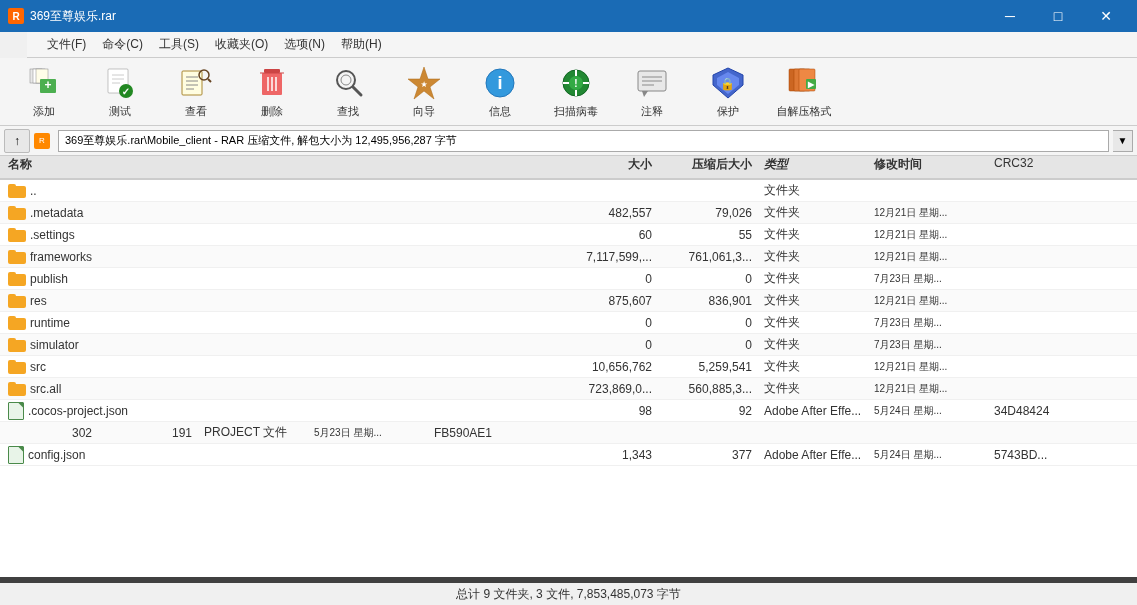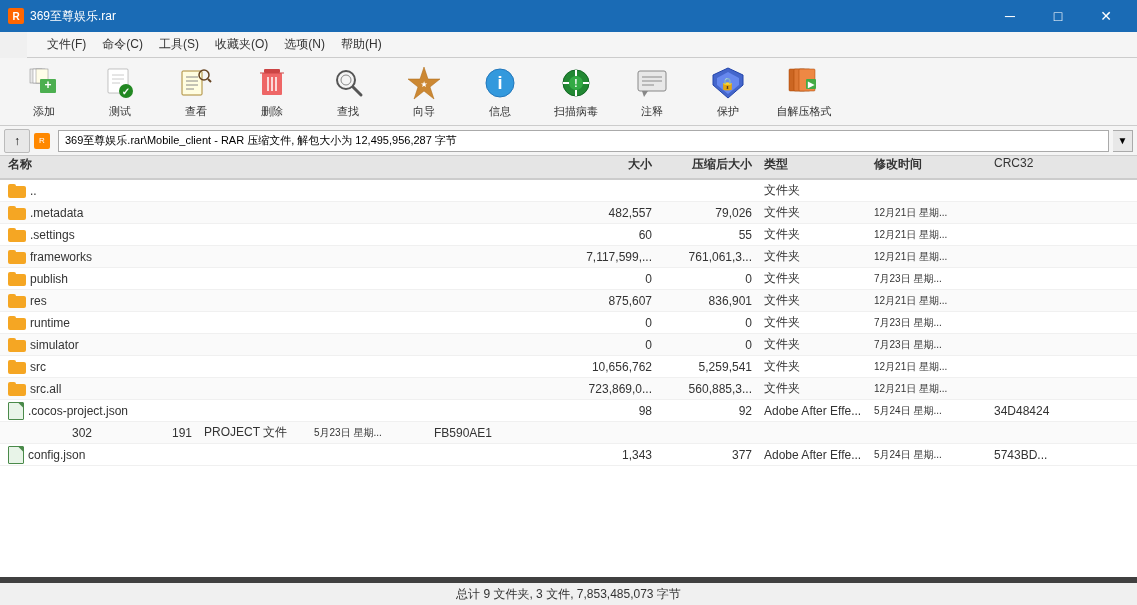--- a/index.html
+++ b/index.html
@@ -180,21 +180,21 @@
       background: #e5e5e5;
       border-bottom: 2px solid #ccc;
       height: 24px;
       align-items: flex-start;
       position: sticky;
       top: 0;
     }
     .col-name { width: 560px; padding-left: 8px; font-weight: bold; font-size: 12px; color: #333; cursor: pointer; }
     .col-size { width: 100px; text-align: right; padding-right: 8px; font-weight: bold; font-size: 12px; color: #333; cursor: pointer; }
     .col-csize { width: 100px; text-align: right; padding-right: 8px; font-weight: bold; font-size: 12px; color: #333; cursor: pointer; }
-    .col-type { width: 110px; padding-left: 4px; font-weight: bold; font-size: 12px; color: #333; cursor: pointer; }
+    .col-type { width: 110px; padding-left: 4px; font-weight: bold; font-size: 12px; color: #333; cursor: pointer; font-style: italic; }
     .col-mtime { width: 120px; padding-left: 4px; font-weight: bold; font-size: 12px; color: #333; cursor: pointer; }
     .col-crc { width: 100px; padding-left: 4px; font-weight: normal; font-size: 12px; color: #333; cursor: pointer; }
 
     
     .file-row {
       display: flex;
       height: 22px;
       align-items: center;
       border-bottom: 1px solid #f0f0f0;
       cursor: pointer;

